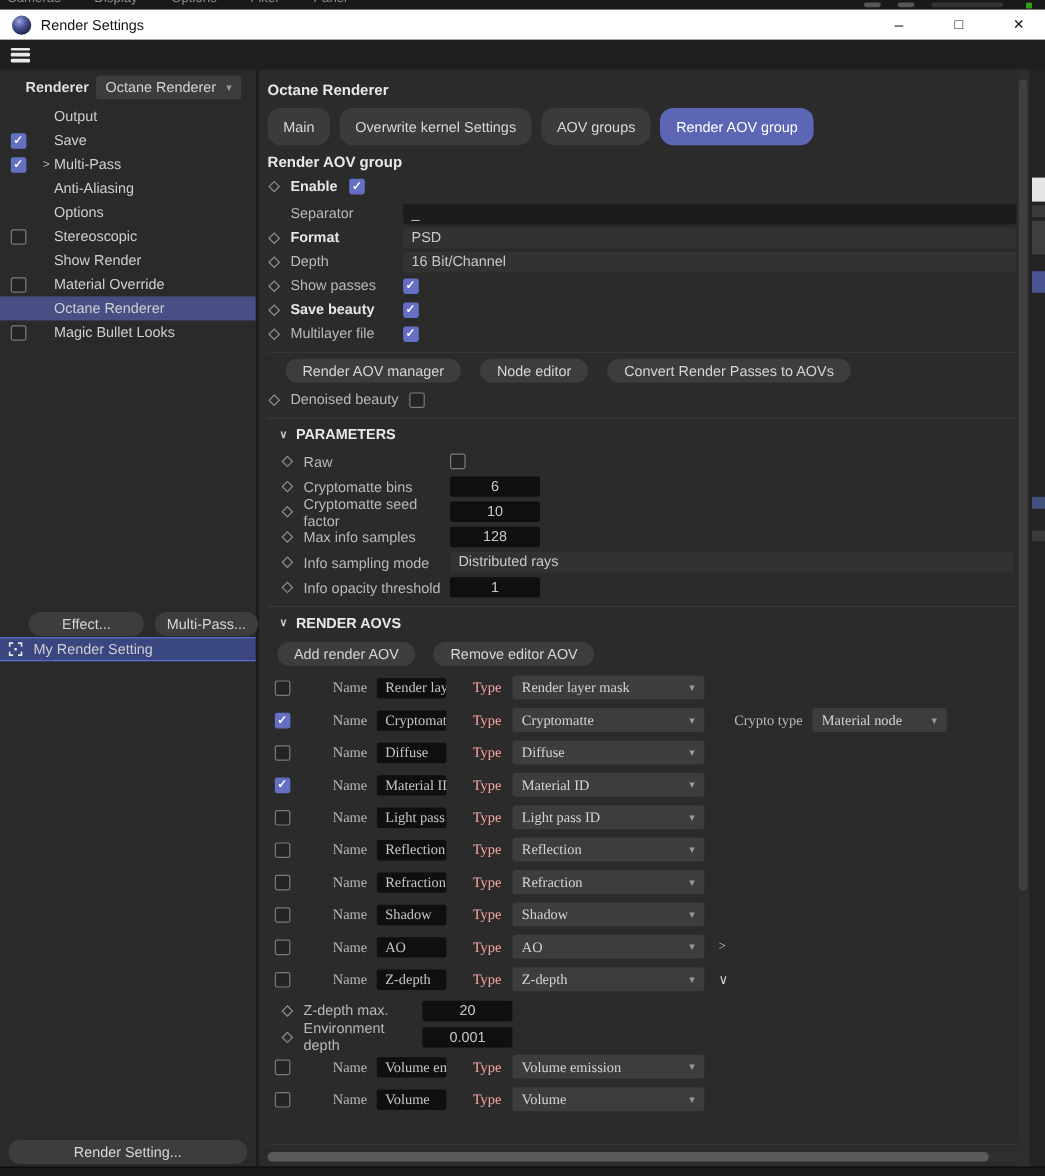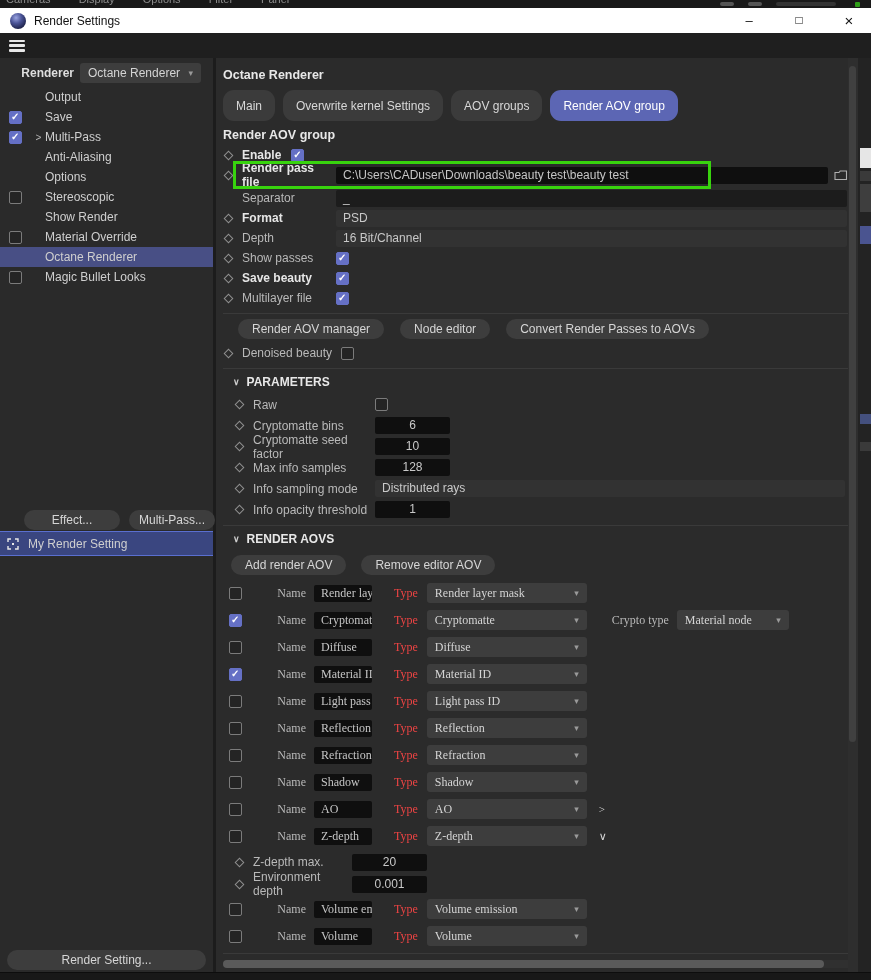--- a/index.html
+++ b/index.html
@@ -53,21 +53,21 @@
   .cb.on::after { content:"✓"; position:absolute; left:1px; top:-1px; color:#fff; font-size:10px; font-weight:bold; }
   .cb.hidden { visibility:hidden; }
   .nav-cb { margin-left:9px; }
   .nav-exp { width:13px; margin-left:10px; color:#b5b5b5; font-size:10px; text-align:center; }
   .nav-label { margin-left:0px; color:#cfcfcf; }
 
   .fx-row { position:absolute; top:452px; left:24px; display:flex; gap:9px; }
   .pill { background:#3d3d3d; border-radius:10px; height:20px; display:inline-flex; align-items:center; justify-content:center; color:#d6d6d6; padding:0 14px; white-space:nowrap; }
   .fx-row .pill { width:96px; padding:0; }
   .fx-row .pill + .pill { width:86px; }
-  .mrs-row { position:absolute; top:473px; left:0; width:213px; height:25px; background:#3a4680; border-top:1px solid #5a6fd0; border-bottom:1px solid #5a6fd0; display:flex; align-items:center; }
+  .mrs-row { position:absolute; top:473px; left:0; width:213px; height:20px; background:#3a4680; border-top:1px solid #5a6fd0; border-bottom:1px solid #5a6fd0; display:flex; align-items:center; }
   .mrs-icon { margin:0 9px 0 7px; flex:none; }
   .rs-btn { position:absolute; bottom:2px; left:7px; width:199px; }
 
   
   .h1 { font-weight:bold; color:#e8e8e8; margin-top:10px; font-size:12.5px; }
   .tabs { display:flex; gap:8px; margin-top:8px; }
   .tab { background:#3b3b3b; border-radius:11px; height:31px; display:inline-flex; align-items:center; padding:12px 13px; color:#d8d8d8; }
   .tab.selected { background:#5c66b4; color:#fff; }
   .h2 { font-weight:bold; color:#e8e8e8; margin-top:7px; font-size:12.5px; }
 
@@ -92,21 +92,21 @@
   .prow .dia { margin:0 10px 0 13px; }
   .plabel { width:122px; color:#b9b9b9; flex:none; }
   .num { width:75px; text-align:center; background:#0f0f0f; border-radius:2px; height:17px; line-height:17px; color:#c9c9c9; flex:none; }
   .wide470 { width:470px; }
 
   .aov-btnrow { display:flex; gap:15px; margin:8px 0 7px 8px; }
   .arow { display:flex; align-items:center; height:22px; margin-bottom:5px;font-family:Liberation Serif, serif; }
   .arow .cb { margin-left:6px; }
   .a-namelabel { width:64px; text-align:right; color:#b9b9b9; flex:none; }
   .a-name { width:58px; margin-left:8px; flex:none; }
-  .a-typelabel { margin-left:22px; color:#ef4444; flex:none; }
+  .a-typelabel { margin-left:22px; color:#fca5a5; flex:none; }
   .a-type { width:160px; margin-left:9px; flex:none; }
   .a-extra-label { margin-left:25px; color:#b9b9b9; }
   .a-extra-dd { width:112px; margin-left:8px; }
   .row-arrow { margin-left:12px; color:#d8d8d8; font-size:11px; }
   .zrow { display:flex; align-items:center; height:20px; }
   .zrow .dia { margin:0 10px 0 13px; }
   .zlabel { width:99px; color:#b9b9b9; flex:none; }
   .bottom-sep { position:absolute; bottom:18px; left:7px; width:626px; border-top:1px solid #3a3a3a; }
   .hscroll { position:absolute; bottom:4px; left:7px; width:628px; height:8px; background:#303030; border-radius:4px; }
   .hthumb { position:absolute; left:0; top:0; height:8px; width:601px; background:#5a5a5a; border-radius:4px; }
@@ -248,31 +248,20 @@
       </div>
 
       <div class="h2">Render AOV group</div>
 
       <div class="frow mt3">
         <span class="dia"></span>
         <span class="bold" style="margin-right:10px;">Enable</span>
         <span class="cb on"></span>
       </div>
 
-      <div class="frow">
-        <div class="green-box"></div>
-        <span class="dia"></span>
-        <span class="flabel b">Render pass file</span>
-        <span class="inp rpf-input">C:\Users\CADuser\Downloads\beauty test\beauty test</span>
-        <span class="folder-btn">
-          <svg width="14" height="12" viewBox="0 0 14 12">
-            <path d="M1 3.5 H5 L6.2 2 H12.5 V10.5 H1 Z M1 3.5 V10.5" fill="none" stroke="#b0b0b0" stroke-width="1.1"></path>
-          </svg>
-        </span>
-      </div>
 
       <div class="frow mt3">
         <span class="dia hidden"></span>
         <span class="flabel">Separator</span>
         <span class="fieldbox wide511" style="background:#1c1c1c;">_</span>
       </div>
 
       <div class="frow">
         <span class="dia"></span>
         <span class="flabel b">Format</span>

